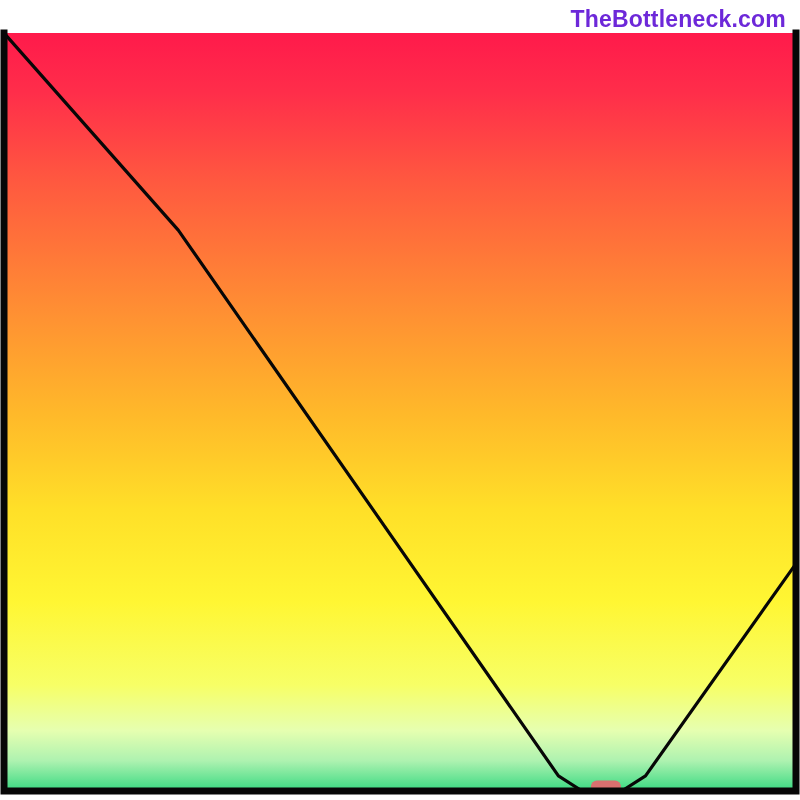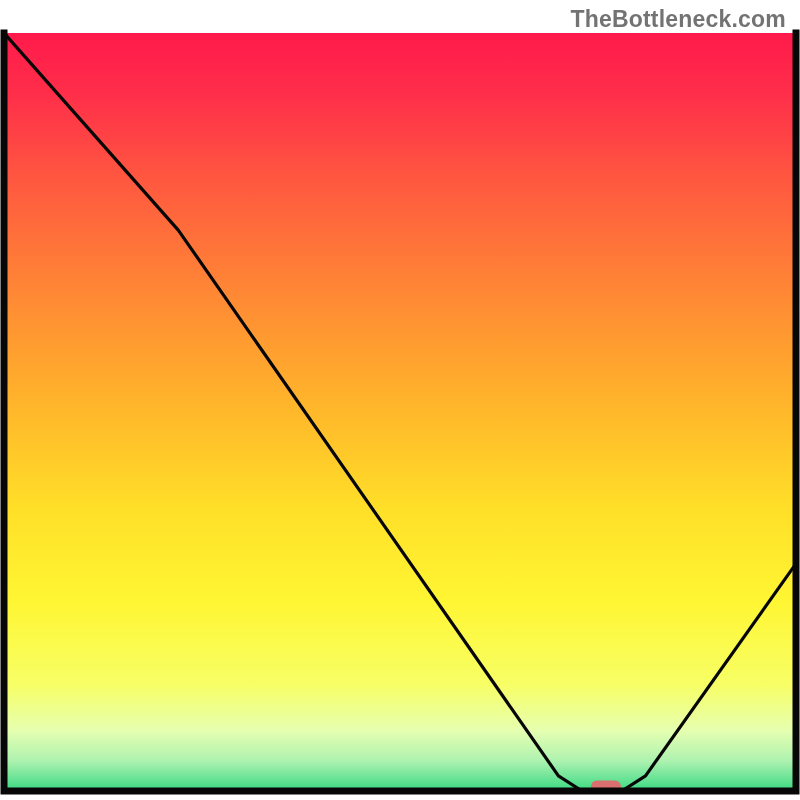--- a/index.html
+++ b/index.html
@@ -15,21 +15,21 @@
     position: relative;
     width: 800px;
     height: 800px;
   }
   .watermark {
     position: absolute;
     top: 6px;
     right: 14px;
     font-size: 23px;
     font-weight: 600;
-    color: #737373;
+    color: #6d28d9;
     letter-spacing: 0.2px;
   }
   svg {
     display: block;
   }
 </style>
 </head>
 <body>
 
 <div class="stage">

